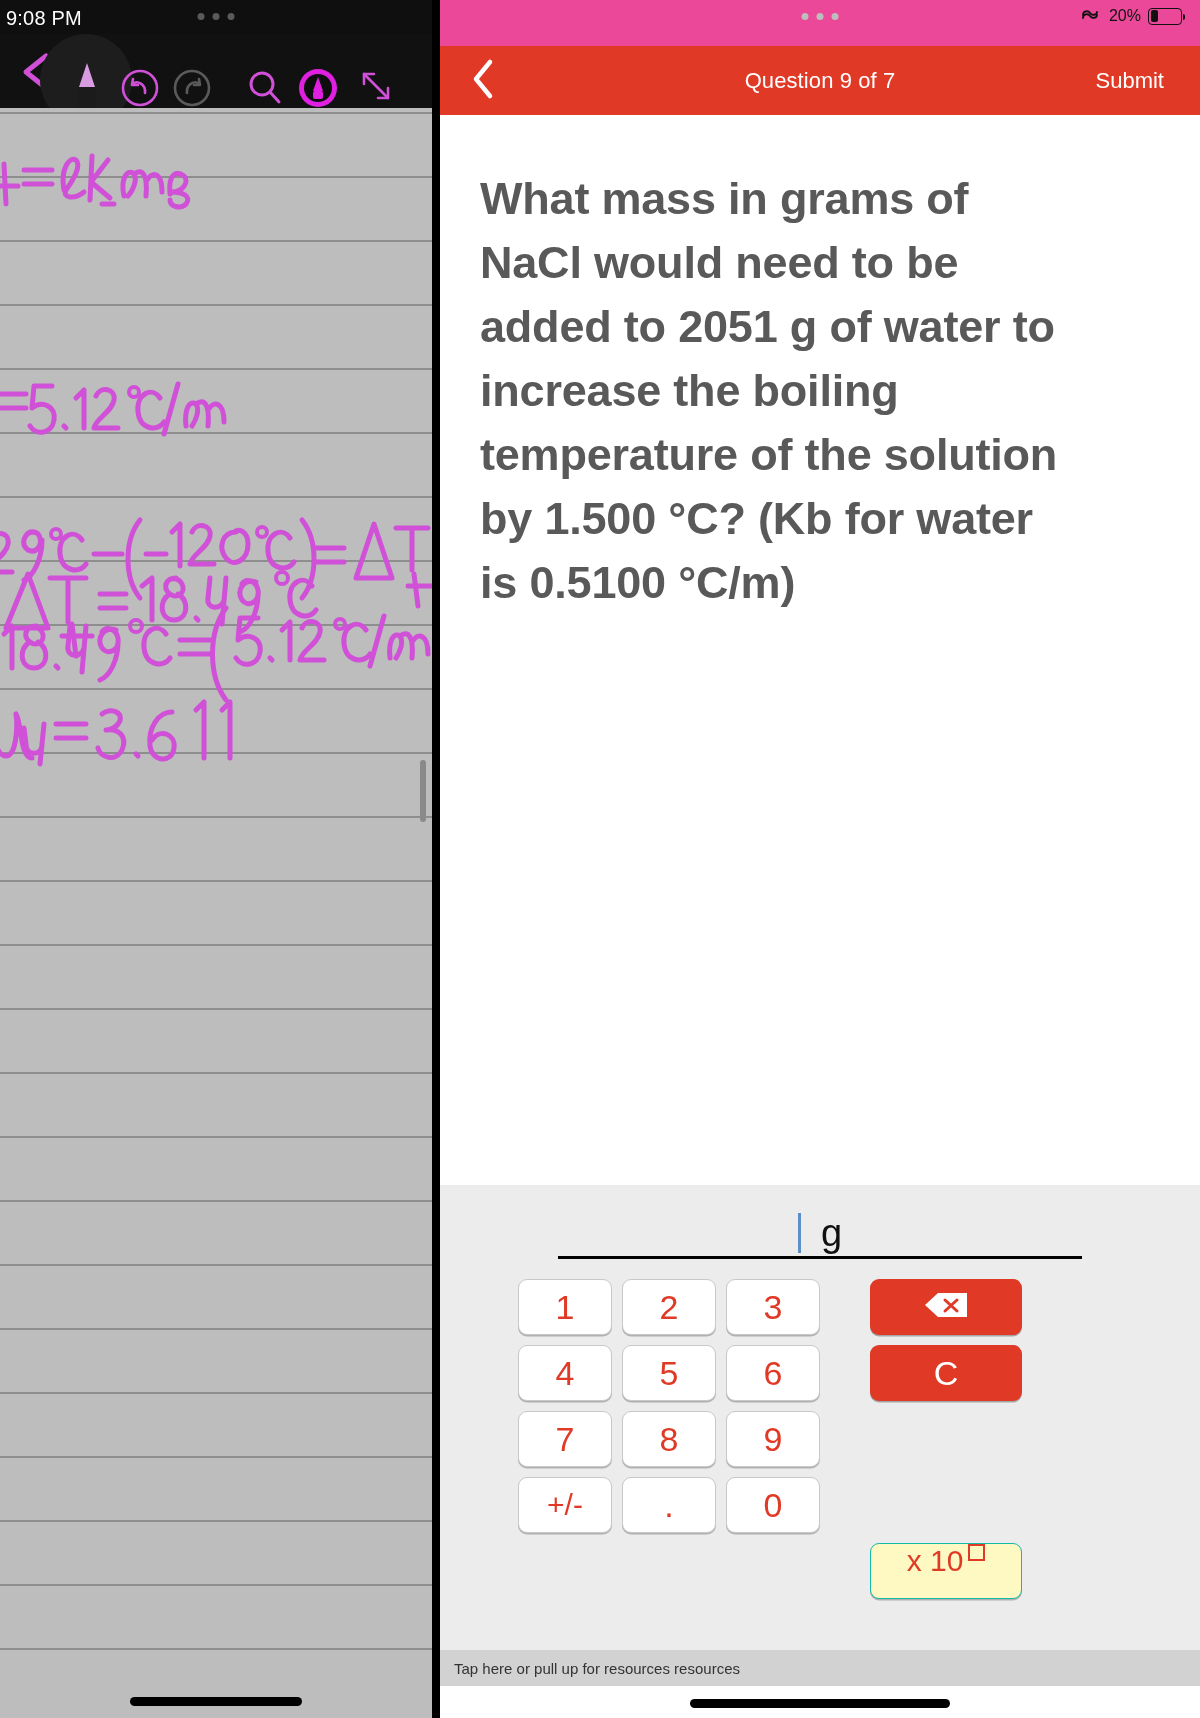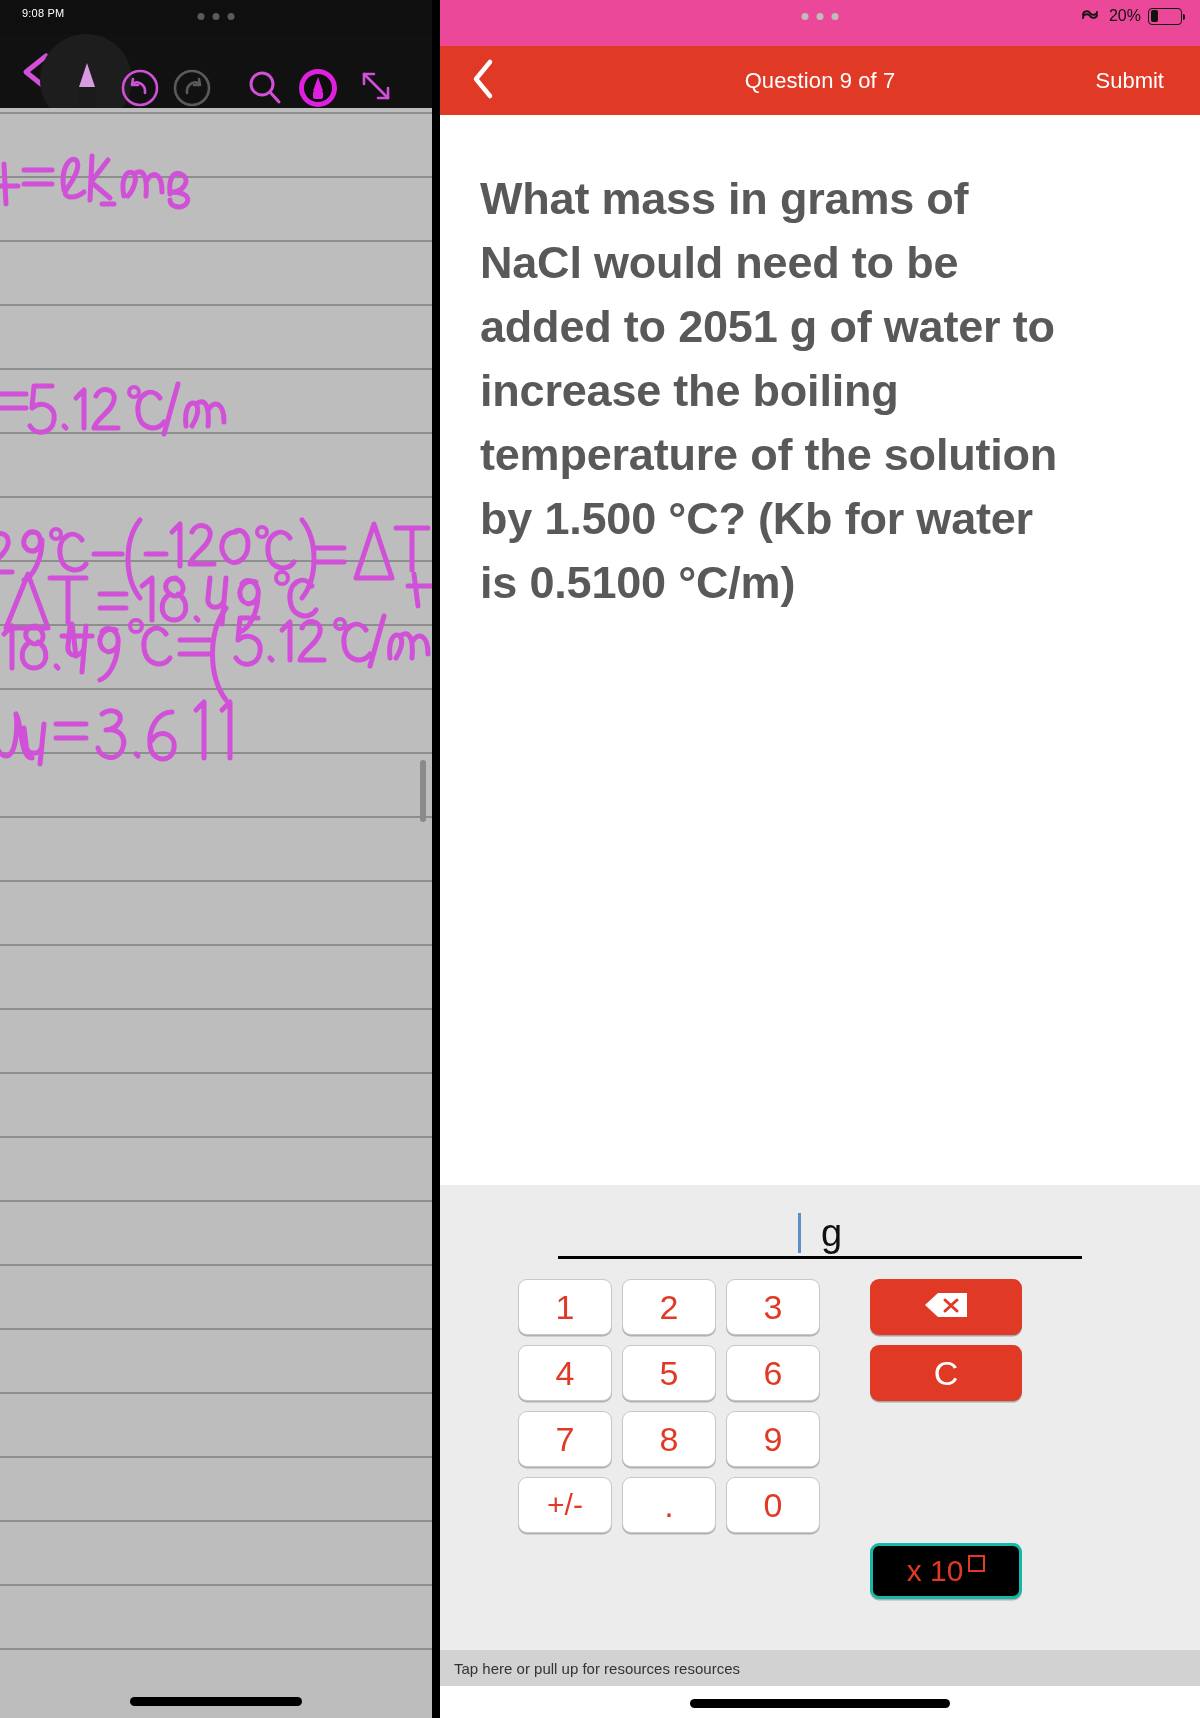--- a/index.html
+++ b/index.html
@@ -17,22 +17,22 @@
     width: 432px; height: 1718px;
     background: #0a0a0a;
     overflow: hidden;
     flex: 0 0 432px;
   }
   .left-statusbar {
     position: relative; height: 34px;
     background: #0f0f0f;
   }
   .left-clock {
-    position: absolute; left: 22px; top: 7px;
-    color: #fff; font-size: 11px; letter-spacing: .2px;
+    position: absolute; left: 6px; top: 7px;
+    color: #fff; font-size: 20px; letter-spacing: .2px;
   }
   .grabber-dots {
     position: absolute; left: 50%; top: 13px; transform: translateX(-50%);
     display: flex; gap: 8px;
   }
   .grabber-dots i { width: 7px; height: 7px; border-radius: 50%; background: #5a5a5a; display: block; }
 
   .left-toolbar {
     position: relative; height: 74px; background: #111;
     display: flex; align-items: center;
@@ -199,23 +199,23 @@
   .key-wide {
     width: 152px; height: 56px;
     background: #e03a26; border: 0; border-radius: 9px;
     color: #fff; font-size: 34px;
     display: flex; align-items: center; justify-content: center;
     box-shadow: 0 1.5px 0 rgba(0,0,0,.3);
     cursor: pointer; font-family: "Liberation Sans", sans-serif;
   }
   .key-exp {
     width: 152px; height: 56px;
-    background: #000000; border: 3px solid #14b8a6; border-radius: 9px;
+    background: #fef9c3; border: 1px solid #14b8a6; border-radius: 9px;
     color: #e03a26; font-size: 30px;
-    display: flex; align-items: center; justify-content: center; gap: 5px;
+    display: flex; align-items: flex-start; justify-content: center; gap: 5px;
     box-shadow: 0 1.5px 0 rgba(0,0,0,.25);
     cursor: pointer; font-family: "Liberation Sans", sans-serif;
   }
   .exp-box {
     width: 17px; height: 17px; border: 2px solid #e03a26;
     display: inline-block; margin-bottom: 16px;
   }
   .spacer-row { height: 122px; }
 
   .resources-bar {

